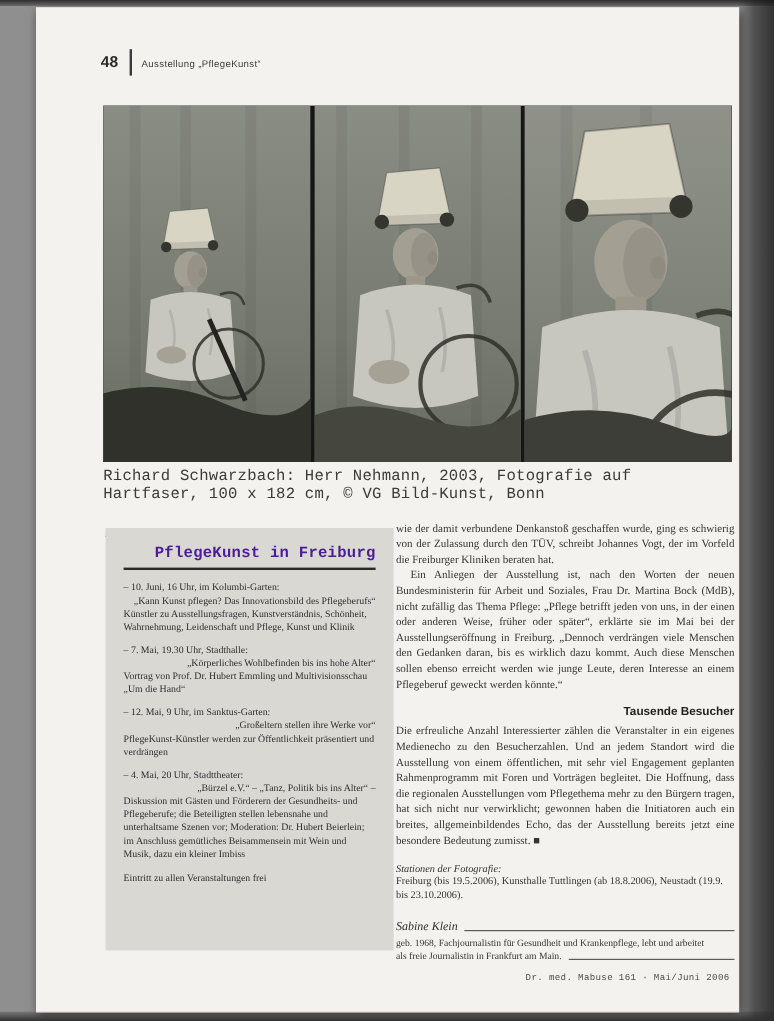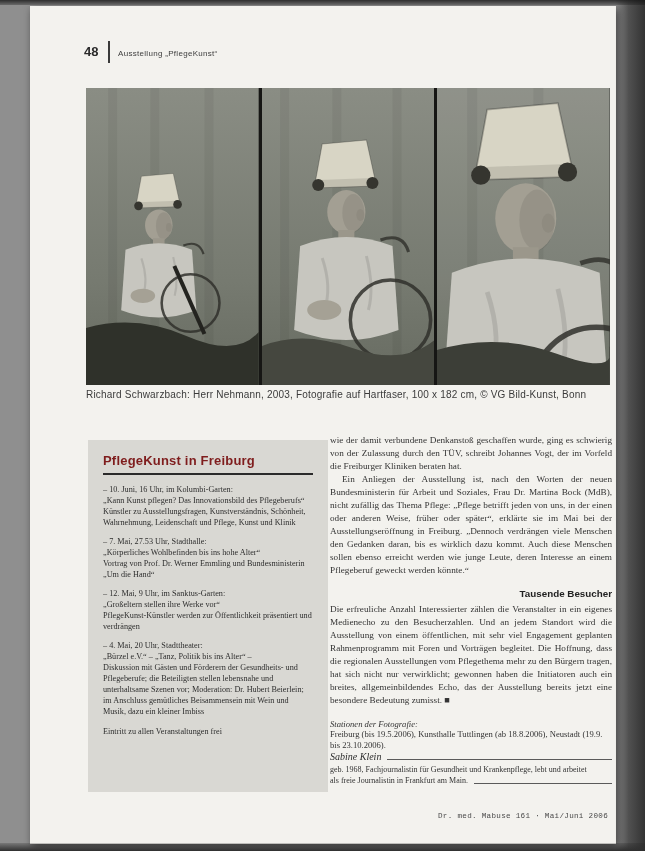--- a/index.html
+++ b/index.html
@@ -28,45 +28,45 @@
   .head-rule { position:absolute; left:78px; top:35px; width:2px; height:22px; background:#3a3a3a; }
   .running-title { position:absolute; left:88px; top:43px;
     font-family:"Liberation Sans", sans-serif; font-size:8px; letter-spacing:.3px; color:#3d3d3d; }
 
   
   .triptych { position:absolute; left:56px; top:82px; width:524px; height:297px;
     background:#161614; display:flex; gap:3px; padding:0; }
   .panel { flex:1 1 0; height:297px; display:block; }
 
   .caption { position:absolute; left:56px; top:383px; width:524px;
-    font-family:Liberation Sans, sans-serif; font-size:10px; color:#3b3b3b; letter-spacing:.2px; }
+    font-family:Liberation Mono, monospace; font-size:13px; color:#3b3b3b; letter-spacing:.2px; }
   .caption-mark { position:absolute; left:58px; top:385px; font-size:8px; color:#555; font-style:italic;margin-top:48px; }
 
   
   .infobox { position:absolute; left:58px; top:434px; width:240px; height:352px;
     background:#d9d8d3; padding:13px 15px 10px 15px; }
-  .infobox-title { font-family:Liberation Sans, sans-serif; font-size:13px; font-weight:bold;
-    color:#7f1d1d; padding-bottom:5px; border-bottom:2px solid #2a2a2a; margin-bottom:9px; letter-spacing:.2px; }
+  .infobox-title { font-family:Liberation Mono, monospace; font-size:13px; font-weight:bold;
+    color:#4c1d95; padding-bottom:5px; border-bottom:2px solid #2a2a2a; margin-bottom:9px; letter-spacing:.2px;text-align:right; }
   .event { margin-bottom:8px; }
   .ev-date  { font-size:8.2px; line-height:11px; color:#2e2e2e; }
-  .ev-title { font-size:8.2px; line-height:11px; color:#2e2e2e; }
+  .ev-title { font-size:8.2px; line-height:11px; color:#2e2e2e;text-align:right; }
   .ev-desc  { font-size:8.2px; line-height:11px; color:#2e2e2e; }
   .infobox-closing { margin-top:10px; font-size:8.2px; color:#2e2e2e; }
 
   
   .article { position:absolute; left:300px; top:428px; width:282px; color:#343434; }
   .article p.body { font-size:9.2px; line-height:13px; text-align:justify; }
   .article p.body + p.body { text-indent:12px; }
   .subhead { font-family:"Liberation Sans", sans-serif; font-size:9.8px; font-weight:bold;
     color:#222; margin:11px 0 4px 0;text-align:right; }
   .stationen { margin-top:12px; }
   .stationen-label { font-size:8.6px; font-style:italic; color:#333; }
   .stationen-text { font-size:8.6px; line-height:11px; color:#333; }
 
-  .author { }
+  .author { margin-top:16px; }
   .author-row { display:flex; align-items:flex-end; }
   .author-name { font-size:10px; font-style:italic; color:#2d2d2d; white-space:nowrap; }
   .rule { flex:1 1 auto; height:1px; border-bottom:1px solid #5a5a5a; margin:0 0 2px 6px; }
   .author-bio { font-size:8px; line-height:10.5px; color:#333; margin-top:3px; }
   .bio-row { display:flex; align-items:flex-end; }
   .bio-line { white-space:nowrap; }
 
   .footer { position:absolute; right:8px; top:806px;
     font-family:Liberation Mono, monospace; font-size:7.6px; color:#4a4a4a; letter-spacing:.3px; }
 </style>
@@ -142,23 +142,23 @@
     <aside class="infobox">
       <h2 class="infobox-title">PflegeKunst in Freiburg</h2>
 
       <div class="event">
         <p class="ev-date">– 10. Juni, 16 Uhr, im Kolumbi-Garten:</p>
         <p class="ev-title">„Kann Kunst pflegen? Das Innovationsbild des Pflegeberufs“</p>
         <p class="ev-desc">Künstler zu Ausstellungsfragen, Kunstverständnis, Schönheit, Wahrnehmung, Leidenschaft und Pflege, Kunst und Klinik</p>
       </div>
 
       <div class="event">
-        <p class="ev-date">– 7. Mai, 27.53 Uhr, Stadthalle:</p>
+        <p class="ev-date">– 7. Mai, 19.30 Uhr, Stadthalle:</p>
         <p class="ev-title">„Körperliches Wohlbefinden bis ins hohe Alter“</p>
-        <p class="ev-desc">Vortrag von Prof. Dr. Werner Emmling und Bundesministerin „Um die Hand“</p>
+        <p class="ev-desc">Vortrag von Prof. Dr. Hubert Emmling und Multivisionsschau „Um die Hand“</p>
       </div>
 
       <div class="event">
         <p class="ev-date">– 12. Mai, 9 Uhr, im Sanktus-Garten:</p>
         <p class="ev-title">„Großeltern stellen ihre Werke vor“</p>
         <p class="ev-desc">PflegeKunst-Künstler werden zur Öffentlichkeit präsentiert und verdrängen</p>
       </div>
 
       <div class="event">
         <p class="ev-date">– 4. Mai, 20 Uhr, Stadttheater:</p>

